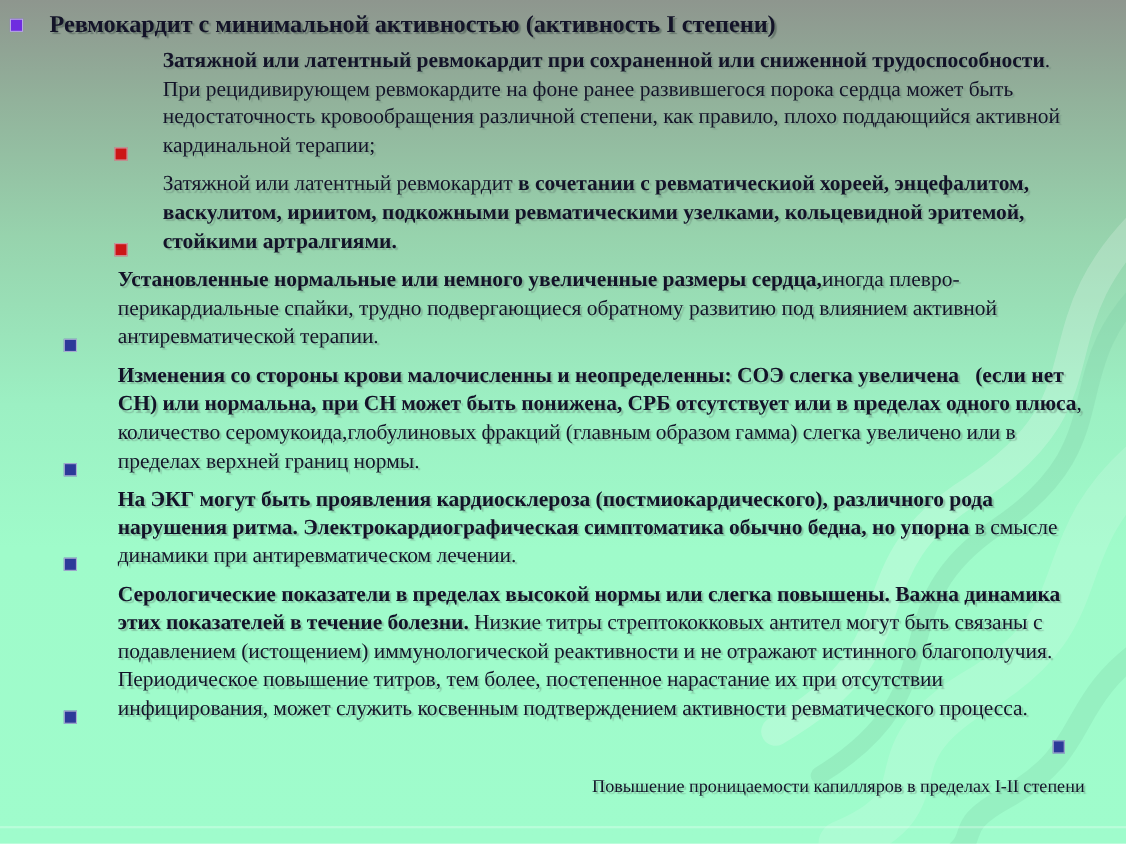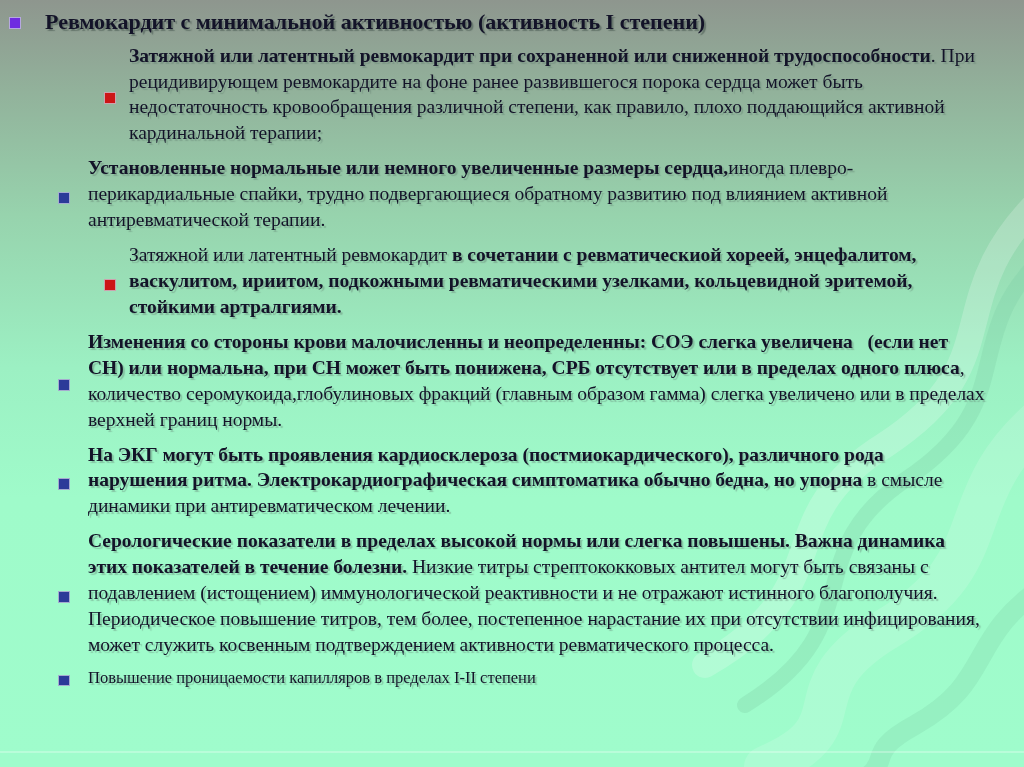--- a/index.html
+++ b/index.html
@@ -38,33 +38,34 @@
     border: 1px solid rgba(205,210,225,0.75);
     box-sizing: content-box;
   }
   .title-item { display: flex; align-items: flex-start; margin-left: 9px; margin-bottom: 6px; }
   .title-item .marker { background: var(--title-bullet, #6f2ce0); margin-right: 24px; margin-top: 9px; }
   .title-text {
     font-weight: bold; font-size: 22px; line-height: 1.3;
     text-shadow: 2px 2px 1px rgba(70,85,78,0.55);
   }
   .item {
-    display: flex; align-items: center;
+    display: flex; align-items: flex-end;
     margin-bottom: 9px;
     font-size: 19.5px; line-height: 1.33;
     text-shadow: 2px 2px 1px rgba(95,125,110,0.40);
+    gap: 19px;
   }
   .item .text { display: inline; }
   .item.lvl1 { margin-left: 58px; }
   .item.lvl2 { margin-left: 104px; }
   .item.lvl1 .marker { background: var(--l1-bullet, #2c3a99); margin-right: 18px; }
   .item.lvl2 .marker { background: var(--l2-bullet, #cc1616); margin-right: 13px; }
   .run { white-space: pre-wrap; }
   .run.b { font-weight: bold; }
-  .item.small { font-size: 16.5px; margin-bottom: 6px; }
+  .item.small { font-size: 16.5px; margin-bottom: 6px; flex-direction: column; }
   .item.small .marker { width: 9px; height: 9px; margin-top: 6px; }
 </style>
 </head>
 <body>
 
 <div class="slide">
 
   <svg class="swirls" width="1024" height="767" viewBox="0 0 1024 767" aria-hidden="true">
     <g fill="none" stroke-linecap="round">
       <path d="M1045,195 C935,300 1015,360 885,445 C765,520 845,585 705,665" stroke="rgba(255,255,255,0.20)" stroke-width="26"></path>
@@ -83,27 +84,27 @@
       <div class="title-text">
         <div>Ревмокардит с минимальной активностью (активность I степени)</div>
       </div>
     </div>
 
     <div>
         <div class="item lvl2">
           <span class="marker"></span>
           <span class="text"><span class="run b">Затяжной или латентный ревмокардит при сохраненной или сниженной трудоспособности</span><span class="run">. При рецидивирующем ревмокардите на фоне ранее развившегося порока сердца может быть недостаточность кровообращения различной степени, как правило, плохо поддающийся активной кардинальной терапии;</span></span>
         </div>
+        <div class="item lvl2">
+          <span class="marker"></span>
+          <span class="text"><span class="run">Затяжной или латентный ревмокардит </span><span class="run b">в сочетании с ревматическиой хореей, энцефалитом, васкулитом, ириитом, подкожными ревматическими узелками, кольцевидной эритемой, стойкими артралгиями.</span></span>
+        </div>
         <div class="item lvl1">
           <span class="marker"></span>
           <span class="text"><span class="run b">Установленные нормальные или немного увеличенные размеры сердца,</span><span class="run">иногда плевро-перикардиальные спайки, трудно подвергающиеся обратному развитию под влиянием активной антиревматической терапии.</span></span>
-        </div>
-        <div class="item lvl2">
-          <span class="marker"></span>
-          <span class="text"><span class="run">Затяжной или латентный ревмокардит </span><span class="run b">в сочетании с ревматическиой хореей, энцефалитом, васкулитом, ириитом, подкожными ревматическими узелками, кольцевидной эритемой, стойкими артралгиями.</span></span>
         </div>
         <div class="item lvl1">
           <span class="marker"></span>
           <span class="text"><span class="run b">Изменения со стороны крови малочисленны и неопределенны: СОЭ слегка увеличена   (если нет СН) или нормальна, при СН может быть понижена, СРБ отсутствует или в пределах одного плюса</span><span class="run">, количество серомукоида,глобулиновых фракций (главным образом гамма) слегка увеличено или в пределах верхней границ нормы.</span></span>
         </div>
         <div class="item lvl1">
           <span class="marker"></span>
           <span class="text"><span class="run b">На ЭКГ могут быть проявления кардиосклероза (постмиокардического), различного рода нарушения ритма. Электрокардиографическая симптоматика обычно бедна, но упорна</span><span class="run"> в смысле динамики при антиревматическом лечении.</span></span>
         </div>
         <div class="item lvl1">

